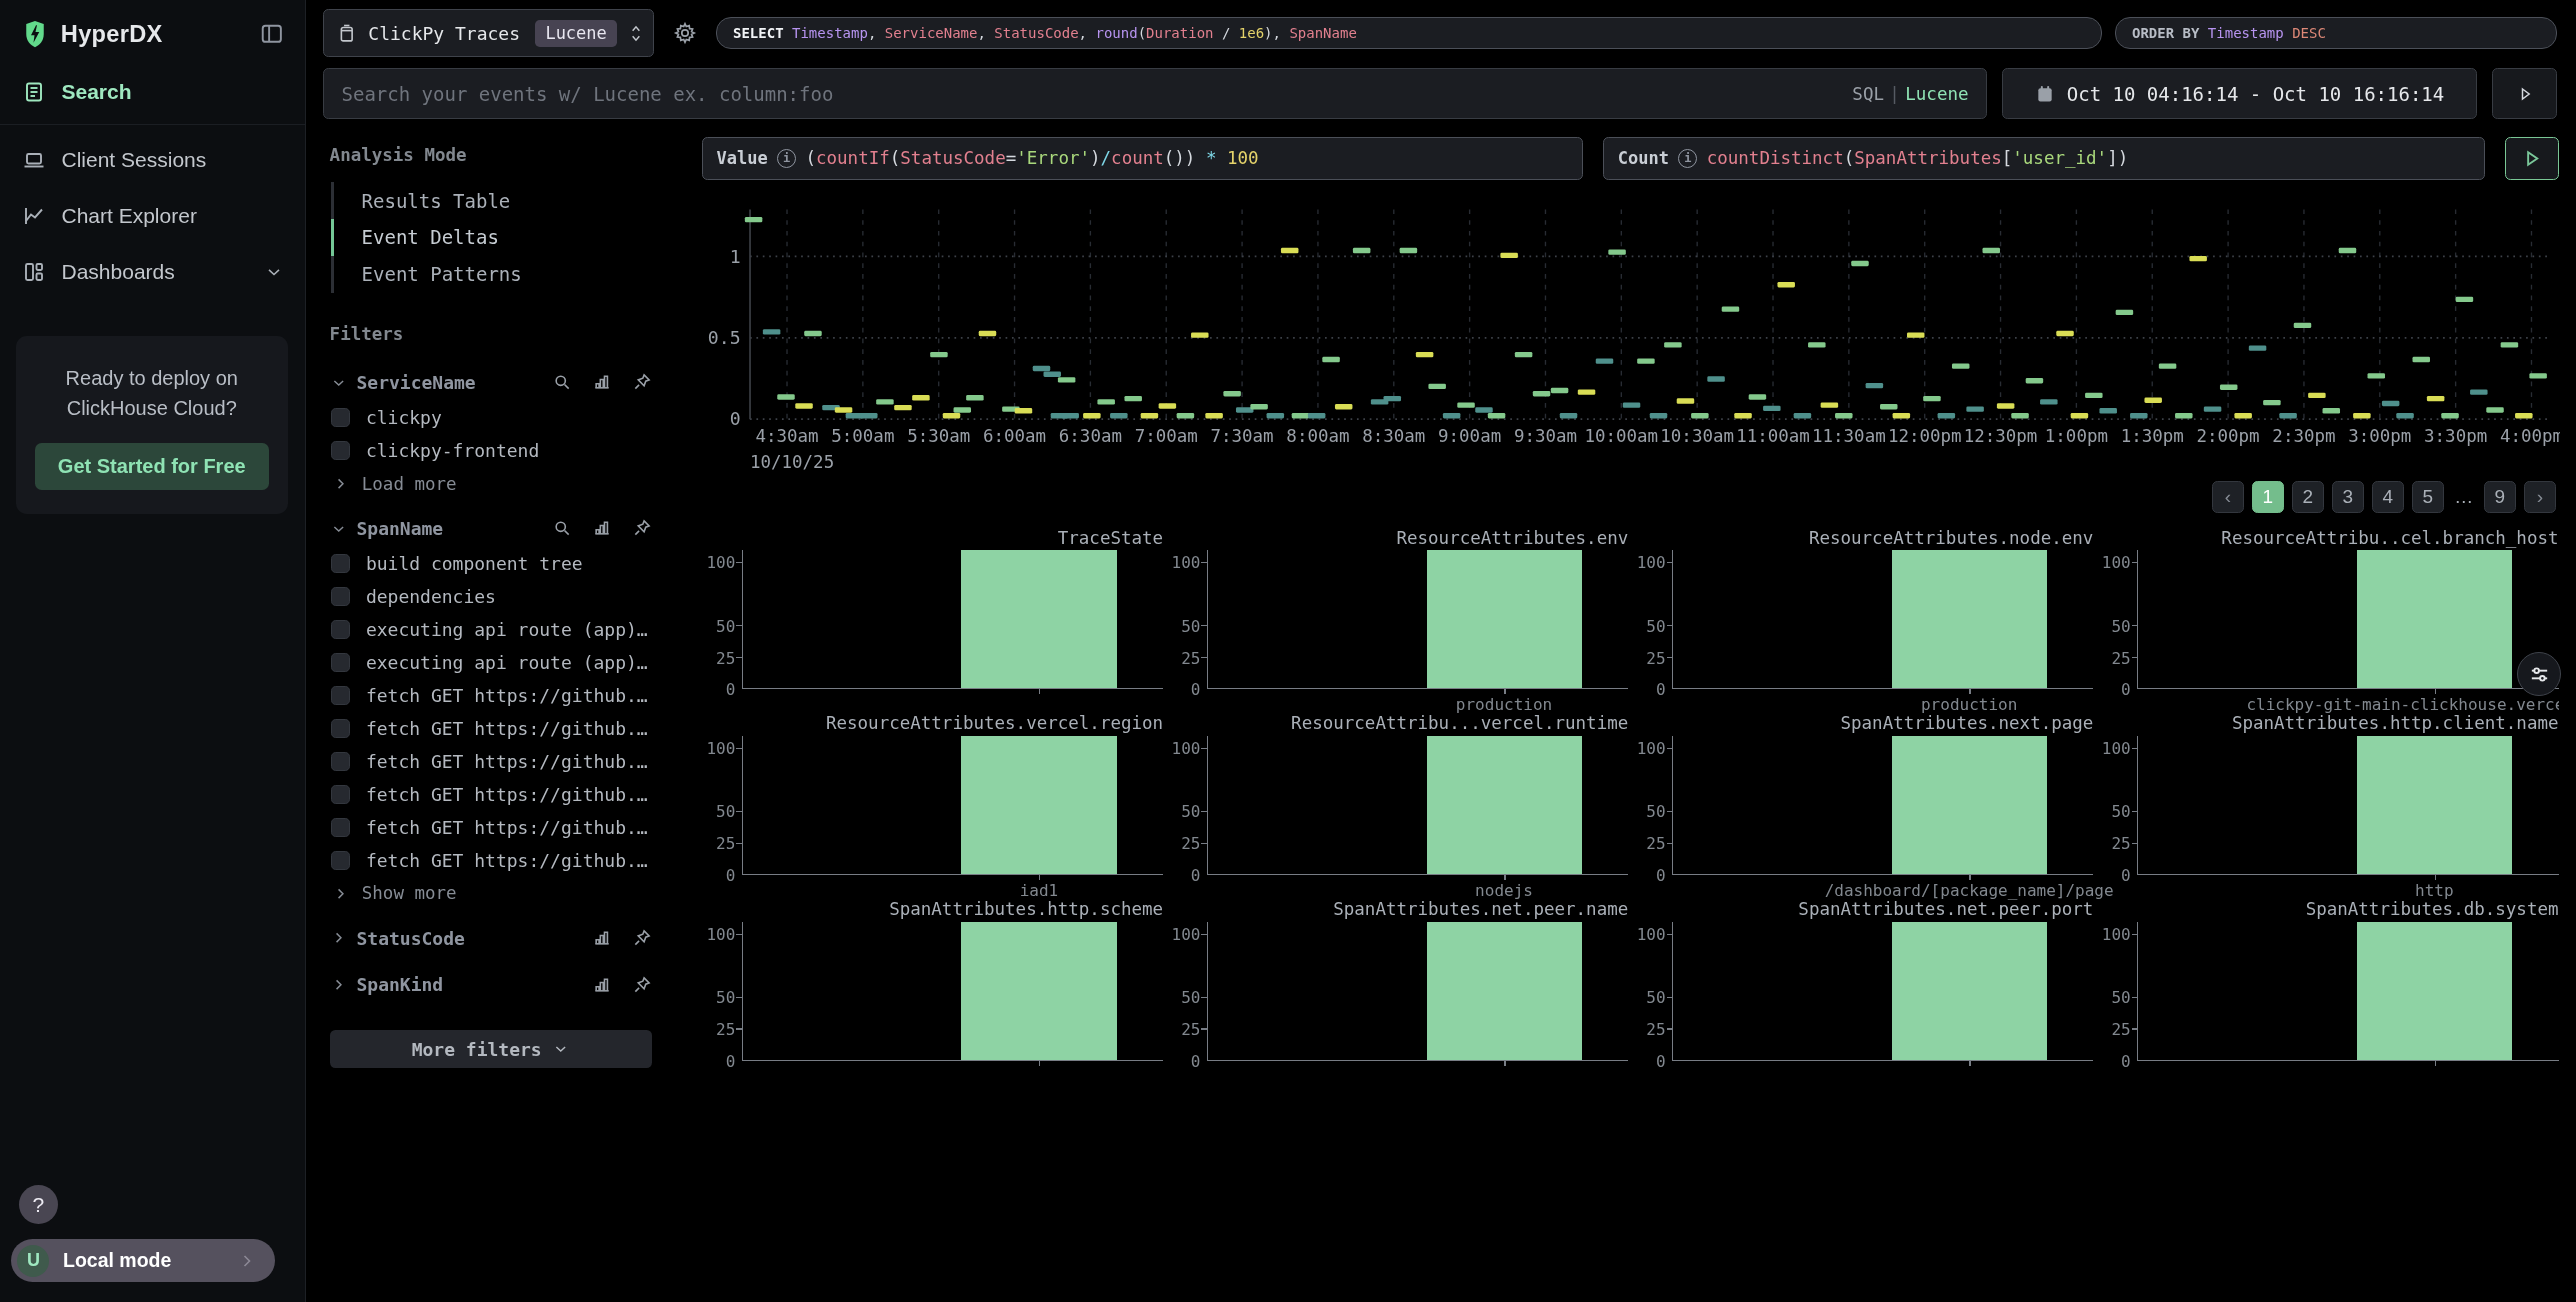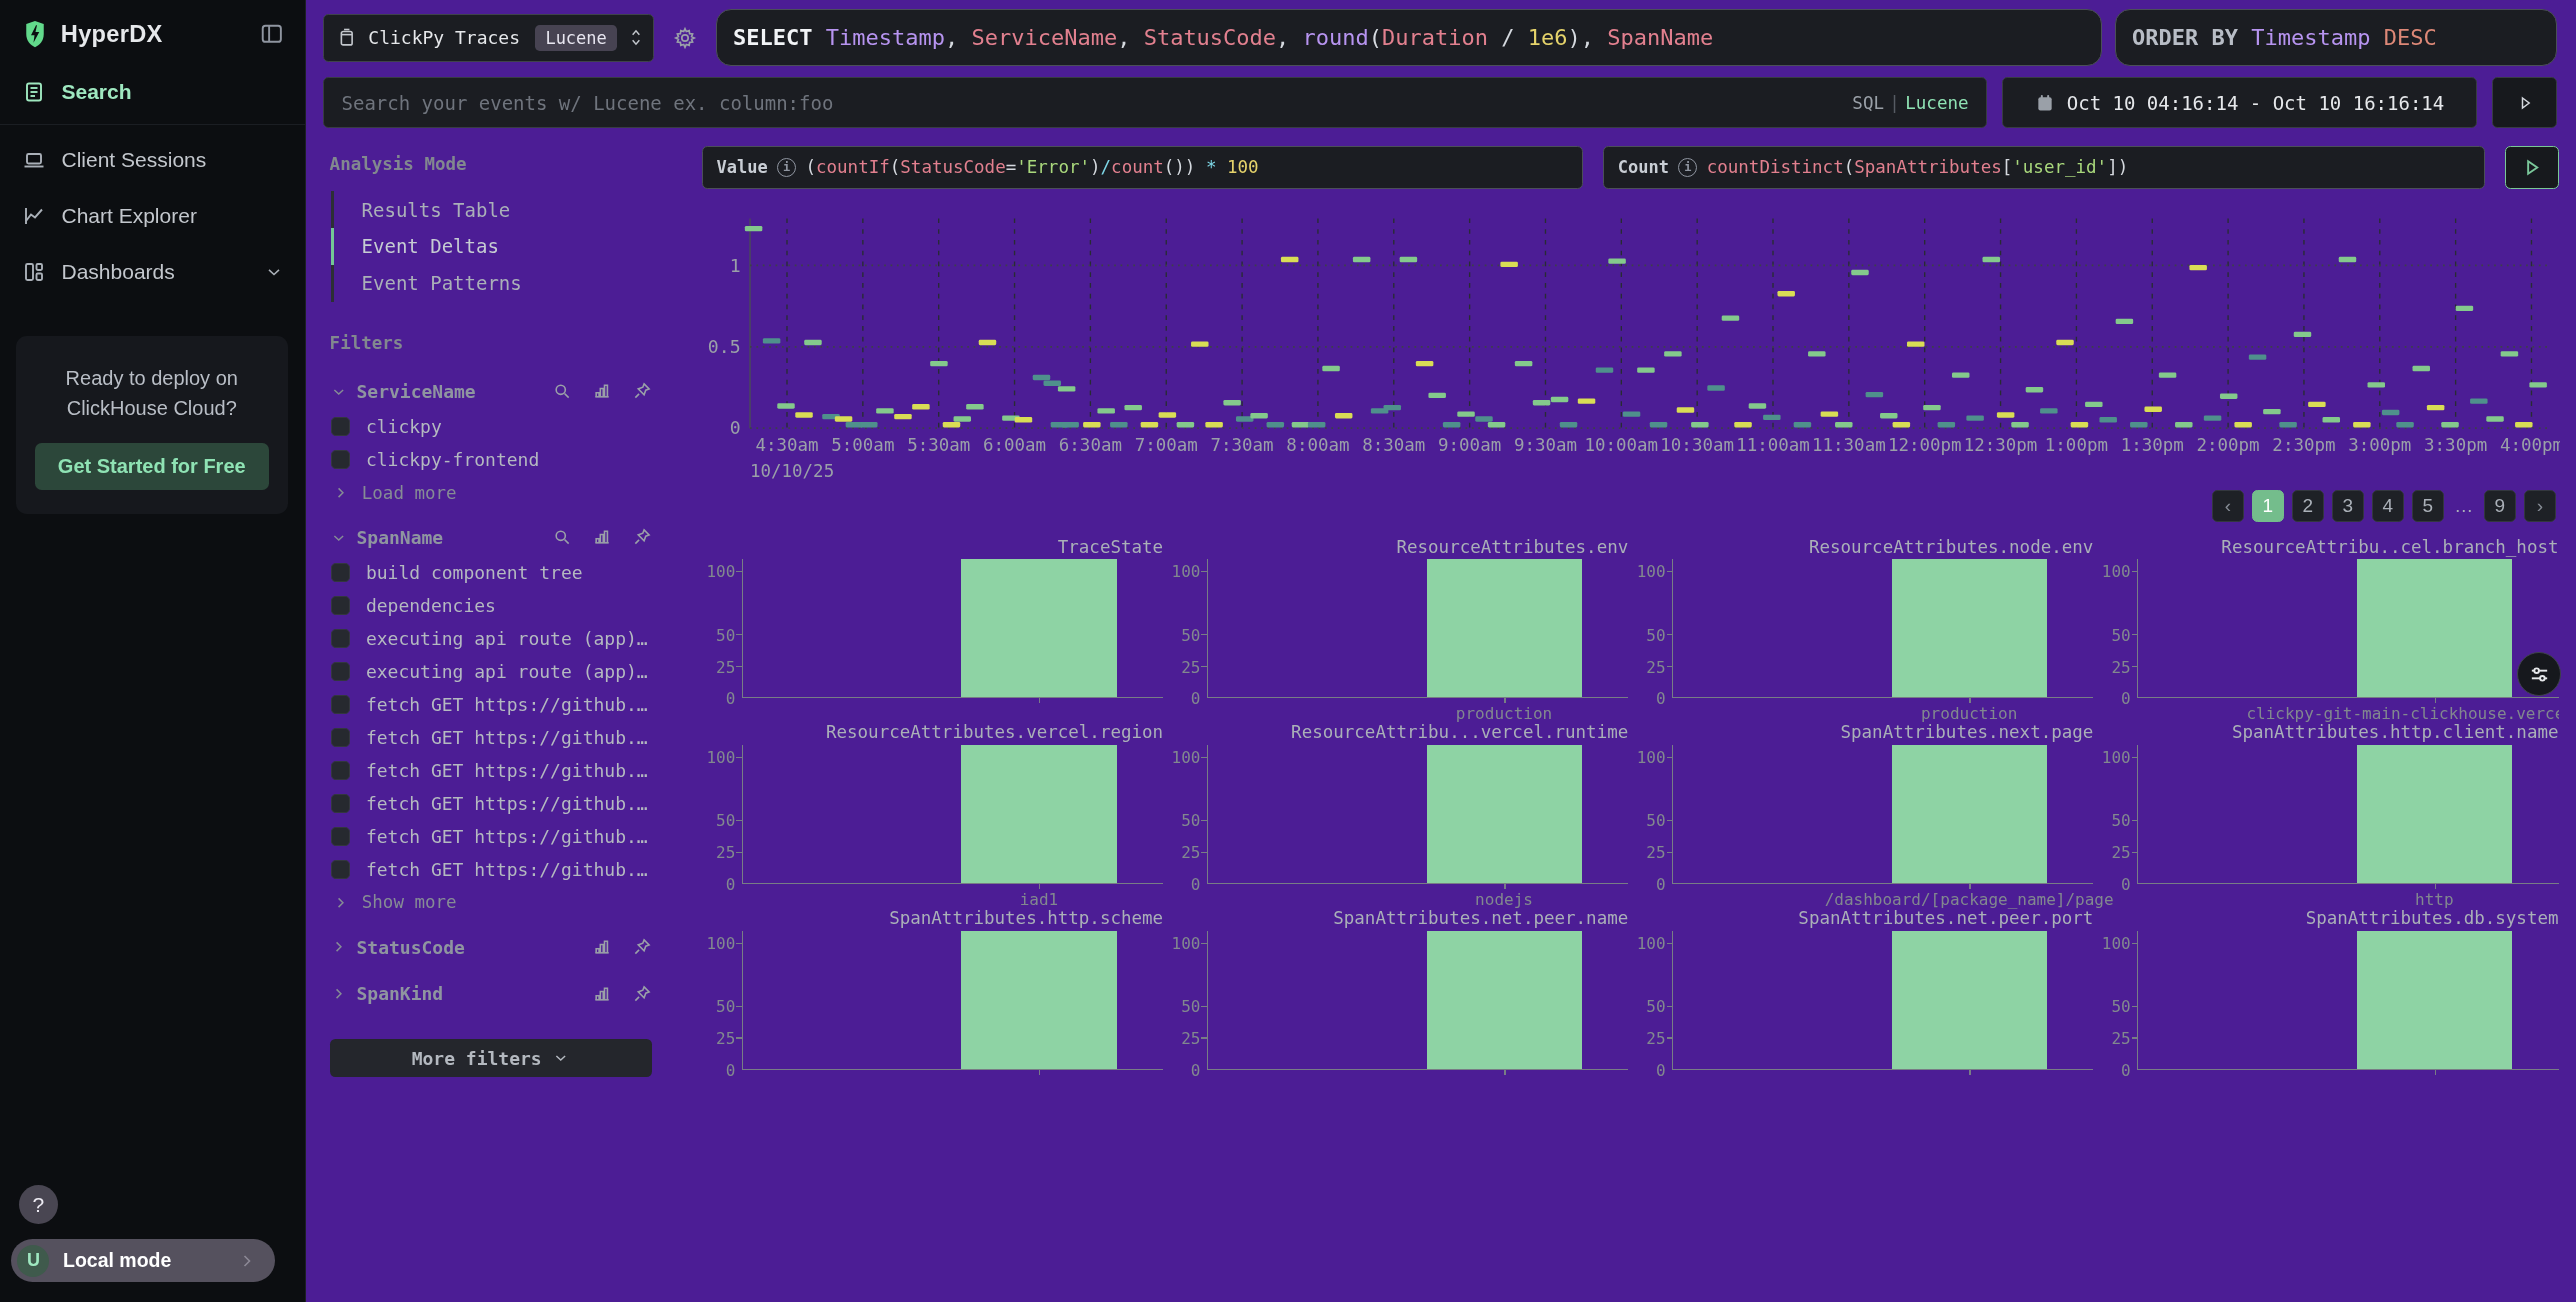--- a/index.html
+++ b/index.html
@@ -32,29 +32,29 @@
   .promo-btn { margin-top:20px; width:100%; background:#2c473a; color:#8fe3b4; font-weight:bold; font-size:20px; padding:12px 5.4px; border-radius:6.7px; border:none; cursor:pointer; font-family:"Liberation Sans",sans-serif; }
 
   .sidebar-bottom { margin-top:auto; padding:0 17.5px 20px 10.8px; }
   .help-btn { width:39px; height:39px; border-radius:50%; background:#494652; color:#eceaf2; font-size:21px; margin:0 0 15px 8px; cursor:pointer; }
   .user-pill { height:43px; background:#55515e; border-radius:23px; display:flex; align-items:center; gap:13.5px; padding:0 17.5px 0 6.7px; cursor:pointer; width:264px; }
   .avatar { width:32px; height:32px; border-radius:50%; background:#3f5a4c; color:#9fe8c0; font-weight:bold; font-size:18px; flex:none; }
   .user-label { font-weight:bold; font-size:19.5px; color:#ffffff; flex:1; }
   .user-chev { color:#8d8996; }
 
   
-  .main { flex:1; display:flex; flex-direction:column; background:#4c1d95; min-width:0; }
+  .main { flex:1; display:flex; flex-direction:column; background:#000000; min-width:0; }
   .toolbar1 { display:flex; gap:13.5px; padding:9.4px 19px 0 17px; align-items:center; }
   .source-select { width:331px; height:48px; background:#1b1d22; border:1.3px solid #3f434b; border-radius:5.4px; display:flex; align-items:center; gap:10.8px; padding:0 9.4px 0 12px; font-size:18px; cursor:pointer; }
   .source-select .icon { color:#c3c7cd; }
   .source-label { flex:1; white-space:nowrap; color:#e6e8eb; }
   .schema-badge { background:#474352; color:#e8e6f0; border-radius:4.7px; padding:3.4px 10px; font-size:17px; }
   .select-carets { color:#9aa0a8; }
   .gear-btn { width:35px; height:35px; color:#9aa0a8; cursor:pointer; }
-  .code-box { height:57px; background:#1b1d22; border:1.3px solid #4b4f58; border-radius:15px; display:flex; align-items:center; padding:0 16px; font-size:22px; white-space:nowrap; overflow:hidden; cursor:text; }
+  .code-box { height:32px; background:#1b1d22; border:1.3px solid #4b4f58; border-radius:15px; display:flex; align-items:center; padding:0 16px; font-size:14px; white-space:nowrap; overflow:hidden; cursor:text; }
   .sql-box { flex:1; }
   .orderby-box { width:442px; flex:none; }
 
   .toolbar2 { display:flex; gap:15px; padding:10.8px 19px 0 17px; align-items:center; }
   .search-box { flex:1; height:51px; background:#1b1d22; border:1.3px solid #383c43; border-radius:5.4px; display:flex; align-items:center; padding:0 17.5px; gap:13.5px; cursor:text; }
   .search-placeholder { flex:1; color:#6f747d; font-size:19px; white-space:nowrap; overflow:hidden; }
   .mode-toggle { font-size:17.5px; color:#9aa0a8; white-space:nowrap; }
   .mode-toggle .lucene { color:#8fe3b4; }
   .mode-toggle .sep { color:#565b63; padding:0 5.4px; }
   .date-box { width:475px; height:51px; flex:none; background:#1b1d22; border:1.3px solid #383c43; border-radius:5.4px; gap:12px; font-size:19px; color:#e6e8eb; cursor:pointer; }

